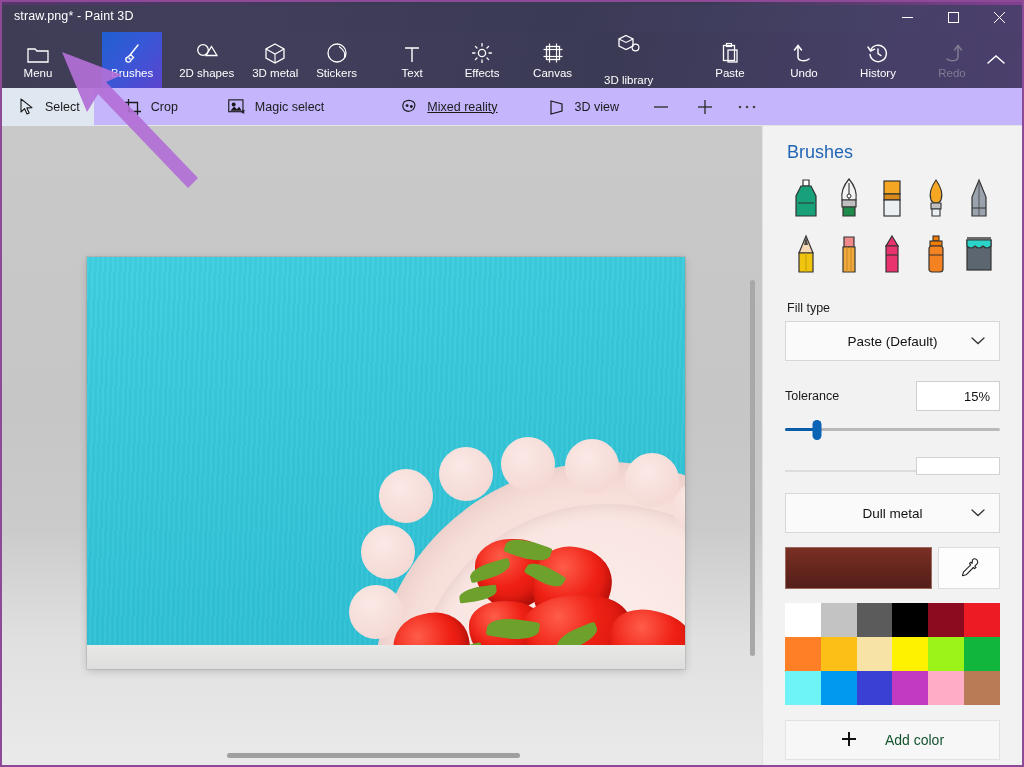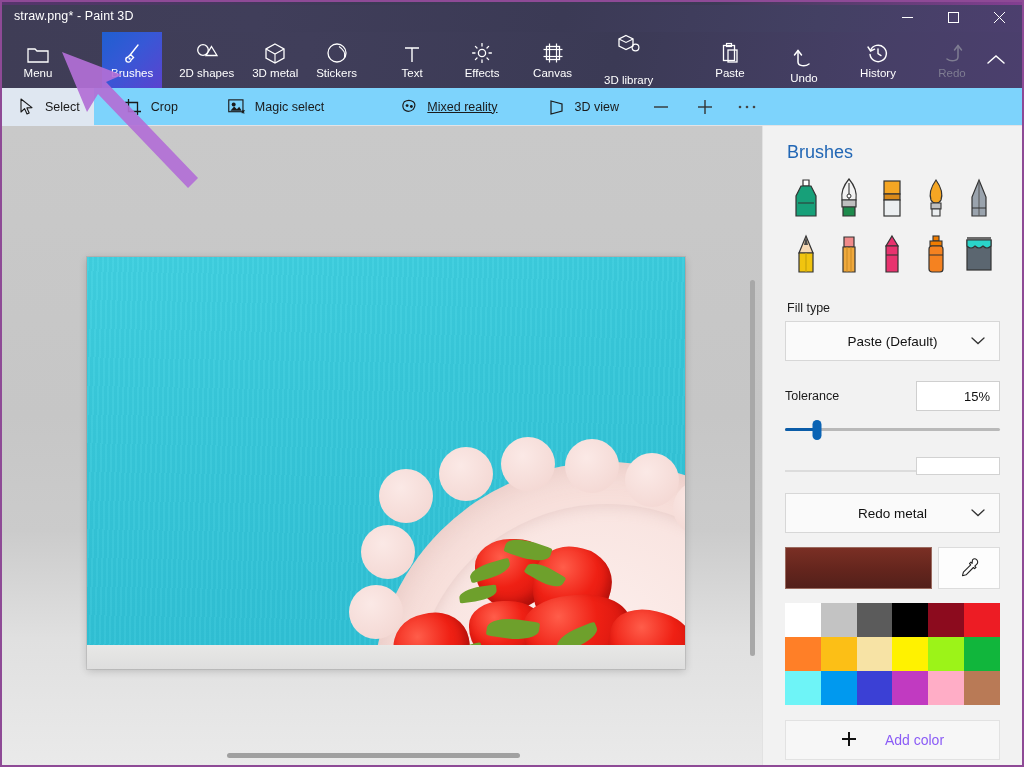--- a/index.html
+++ b/index.html
@@ -53,21 +53,21 @@
   .rb-item .rb-lbl { font-size:11.5px; margin-top:3px; white-space:nowrap; }
   .rb-item.active {
     background: linear-gradient(135deg,#1f5fd0 0%,#3758d6 45%,#5b43cf 100%);
   }
   .rb-item.disabled { color:#7f7d92; }
   .rb-spacer { flex:1 1 auto; }
 
   
   .subbar {
     position:absolute; left:0; top:86px; width:1020px; height:38px;
-    background:#7dd3fc; border-bottom:1px solid #e3e3e5;
+    background:#c4b5fd; border-bottom:1px solid #e3e3e5;
     display:flex; align-items:center;
   }
   .sb-item {
     display:flex; align-items:center; gap:9px; height:38px; padding:0 14px;
     color:#1a1a1a; font-size:12.5px; white-space:nowrap;
   }
   .sb-item.active { background:#dfe7f1; }
   .sb-icon { width:18px; height:18px; display:flex; align-items:center; justify-content:center; }
   .sb-zoomgrp { display:flex; align-items:center; margin-left:6px; }
   .sb-zbtn { width:44px; height:38px; display:flex; align-items:center; justify-content:center; color:#333; }
@@ -178,21 +178,21 @@
   }
   .eyedropper {
     width:62px; height:42px; margin-left:6px; background:#fdfdfd; border:1px solid #dcdcdc;
     display:flex; align-items:center; justify-content:center;
   }
   .palette { display:grid; grid-template-columns:repeat(6,1fr); margin-top:14px; }
   .palette div { height:34px; }
   .addcolor {
     margin-top:15px; height:40px; background:#f7f7f7; border:1px solid #e2e2e2;
     display:flex; align-items:center; justify-content:center; gap:28px;
-    font-size:14px; color:#8b5cf6;
+    font-size:14px; color:#14532d;
   }
 
   
   .arrow-anno { position:absolute; left:0; top:0; pointer-events:none; }
 </style>
 </head>
 <body>
 
 <div id="app">
 
@@ -329,21 +329,21 @@
       <span class="rb-ico">
         <svg width="20" height="22" viewBox="0 0 20 22">
             <rect x="3.5" y="3.5" width="11" height="15" fill="none" stroke="#fff" stroke-width="1.3"></rect>
             <rect x="6.5" y="1.5" width="5" height="3" fill="none" stroke="#fff" stroke-width="1.2"></rect>
             <rect x="8" y="8" width="9" height="12" fill="none" stroke="#fff" stroke-width="1.3"></rect>
           </svg>
       </span>
       <span class="rb-lbl">Paste</span>
     </div>
 
-    <div class="rb-item" style="margin-left:18px;justify-content:flex-end;">
+    <div class="rb-item" style="margin-left:18px;">
       <span class="rb-ico">
         <svg width="22" height="22" viewBox="0 0 22 22">
             <path d="M5 4 C5 4 5 13 5 15 C5 19 12 20 16 17" fill="none" stroke="#fff" stroke-width="1.5" stroke-linecap="round"></path>
             <path d="M1.5 8 L5 3.5 L8.5 8" fill="none" stroke="#fff" stroke-width="1.5" stroke-linecap="round"></path>
           </svg>
       </span>
       <span class="rb-lbl">Undo</span>
     </div>
 
     <div class="rb-item" style="margin-left:18px;">
@@ -591,21 +591,21 @@
       <div class="slider-fill"></div>
       <div class="slider-thumb"></div>
     </div>
 
     <div class="partial-row">
       <div class="partial-track"></div>
       <div class="partial-box"></div>
     </div>
 
     <div class="dropdown" style="margin-top:10px;">
-      <span>Redo metal</span>
+      <span>Dull metal</span>
       <span class="chev">
         <svg width="14" height="9" viewBox="0 0 14 9">
             <path d="M1 1.5 L7 7 L13 1.5" fill="none" stroke="#333" stroke-width="1.3" stroke-linecap="round"></path>
           </svg>
       </span>
     </div>
 
     <div class="swatch-row">
       <div class="swatch-current"></div>
       <div class="eyedropper">

